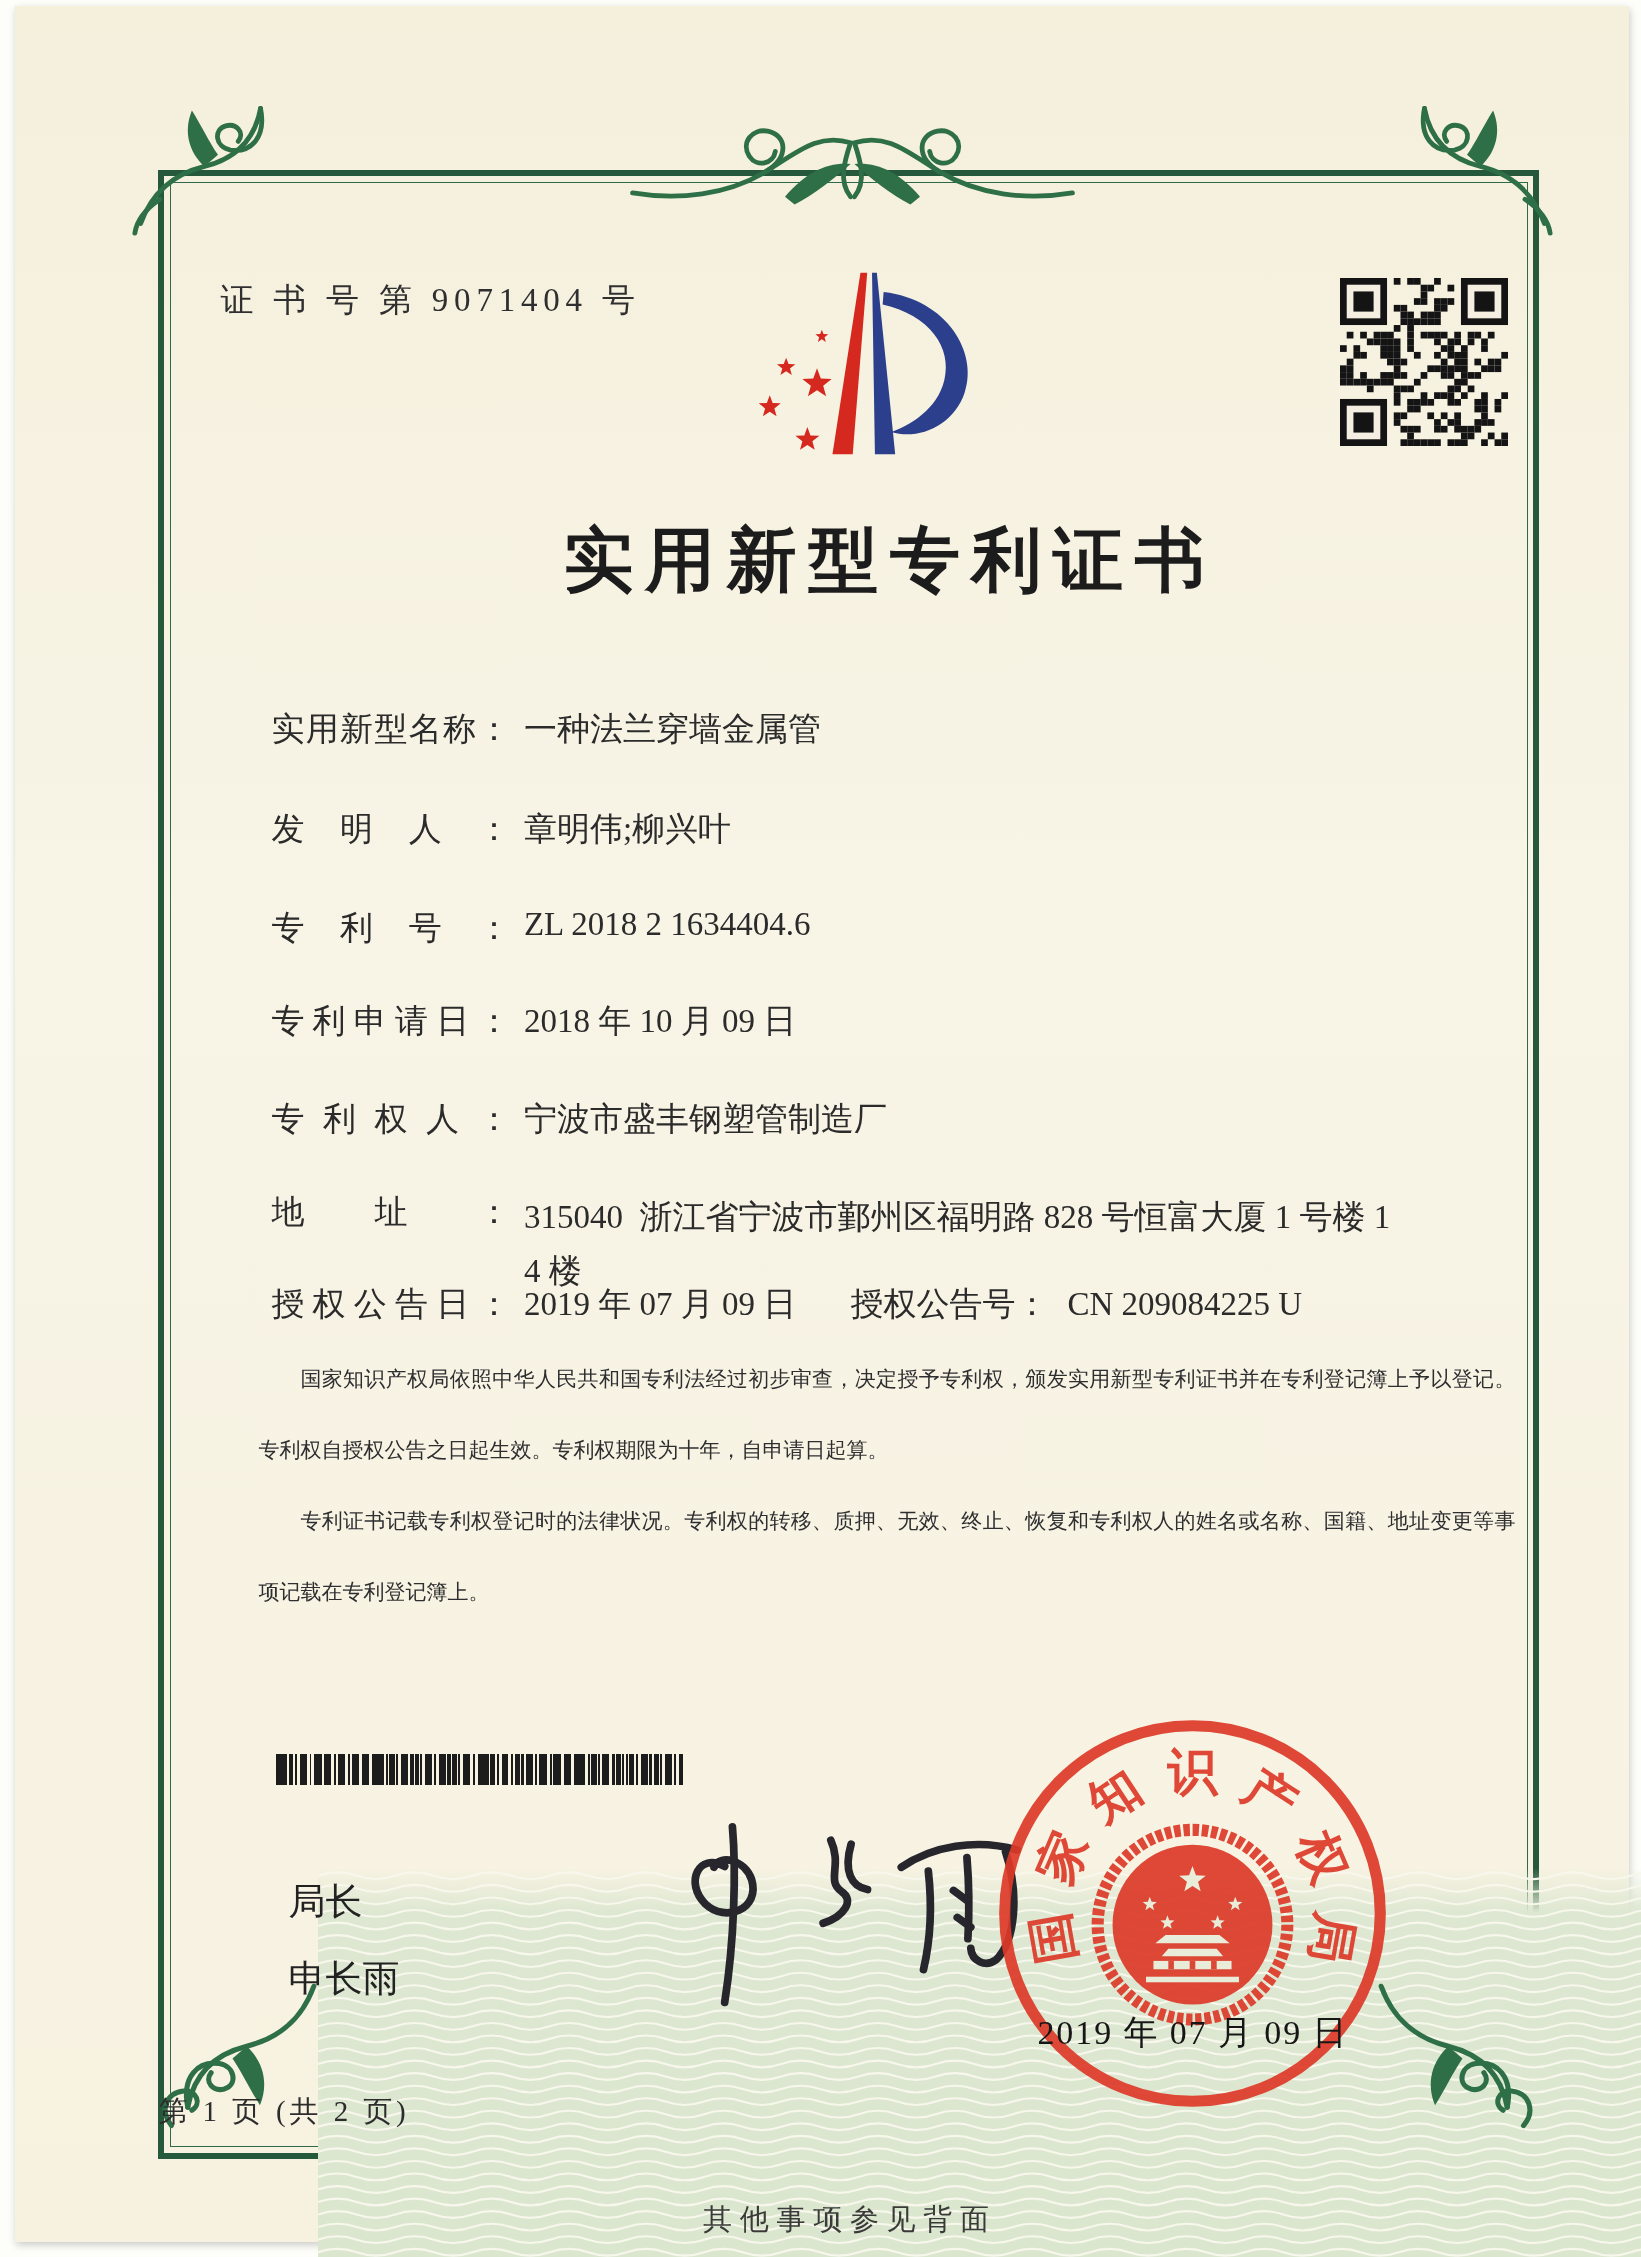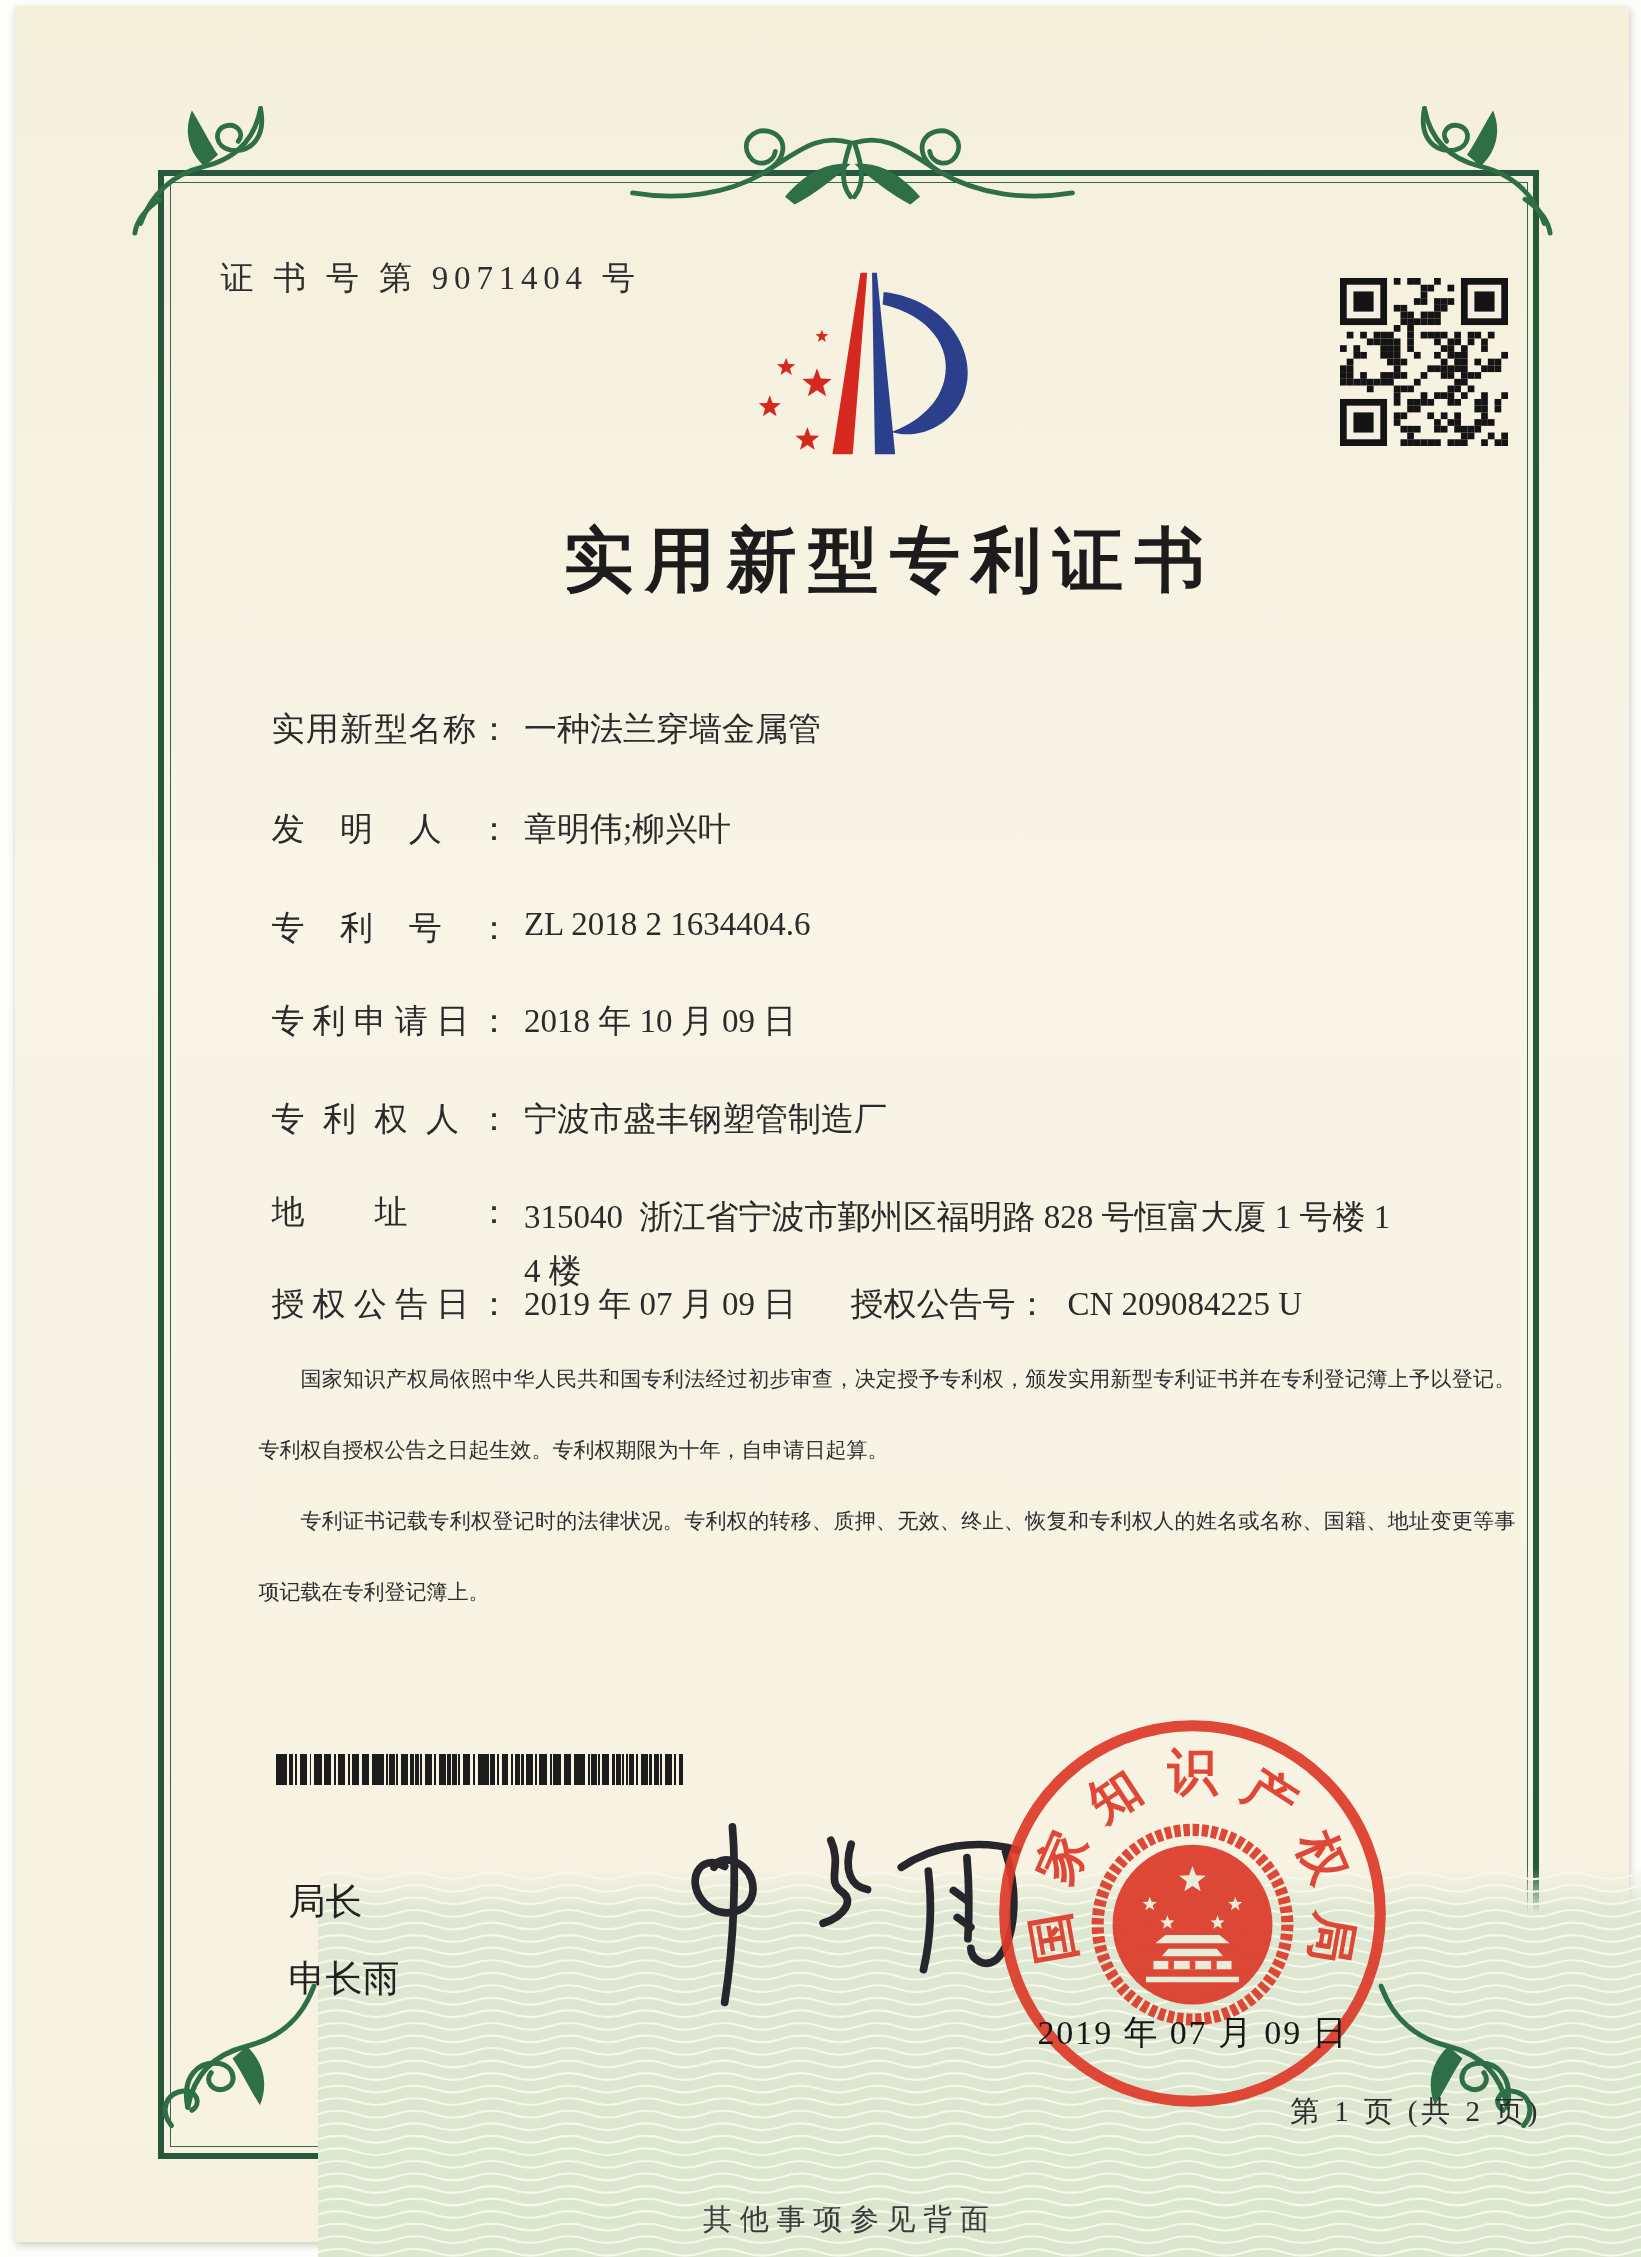--- a/index.html
+++ b/index.html
@@ -10,21 +10,21 @@
          box-shadow:1px 2.9px 7.7px rgba(0,0,0,.2);}
   
   #frame-outer{position:absolute;left:143px;top:164px;width:1369px;height:1977px;
          border:6.8px solid #26583c;}
   #frame-inner{position:absolute;left:5.8px;top:5.8px;right:5.8px;bottom:5.8px;border:1.9px solid #2e6a49;}
   
   #band{position:absolute;left:154px;top:1692px;width:1361px;height:446px;
         background:linear-gradient(180deg,rgba(222,231,210,0) 0%,#dde7d1 10%,#dbe6cf 88%,#e3ebd8 100%);}
   #band svg{position:absolute;left:0;top:0;}
   
-  #certno{position:absolute;left:205px;top:250px;font-size:33px;letter-spacing:5.8px;color:#2f2f2f;}
+  #certno{position:absolute;left:205px;top:272px;font-size:33px;letter-spacing:5.8px;color:#2f2f2f;}
   
   #title{position:absolute;left:143px;top:508px;width:1383px;text-align:center;
          font-size:70px;font-weight:bold;letter-spacing:11.6px;color:#1c1c1c;padding-left:40px;}
   
   .frow{position:absolute;left:256px;width:1274px;font-size:33px;color:#2b2b2b;}
   .lbl{display:inline-block;width:239px;text-align:justify;text-align-last:justify;vertical-align:top;}
   .val{margin-left:13.5px;white-space:pre-wrap;}
   .valwrap{display:inline-block;width:994px;margin-left:13.5px;vertical-align:top;line-height:54px;white-space:pre-wrap;}
   .grant-right{position:absolute;left:579px;top:0;}
   .grant-right .val{margin-left:19px;}
@@ -42,21 +42,21 @@
   #signer-title{position:absolute;left:273px;top:1871px;font-size:37px;color:#222;
                 font-family:"Liberation Sans","DejaVu Sans",sans-serif;}
   #signer-name{position:absolute;left:273px;top:1948px;font-size:37px;color:#222;
                 font-family:"Liberation Sans","DejaVu Sans",sans-serif;}
   #signature{position:absolute;left:618px;top:1807px;}
   
   #seal{position:absolute;left:973px;top:1703px;}
   #seal-date{position:absolute;left:973px;top:2004px;width:409px;text-align:center;
              font-size:34px;color:#161616;letter-spacing:1.9px;}
   
-  #pageno{position:absolute;left:143px;top:2086px;width:1383px;text-align:right;
+  #pageno{position:absolute;left:143px;top:2086px;width:1383px;text-align:left;
           font-size:29px;letter-spacing:3.9px;color:#2c2c2c;}
   #backnote{position:absolute;left:143px;top:2194px;width:1383px;text-align:center;
           font-size:29px;letter-spacing:7.7px;color:#3a3a38;}
   
   .orn{position:absolute;pointer-events:none;}
   .orn path{stroke:#2e6f48;fill:none;stroke-width:5;stroke-linecap:round;}
   .orn .leaf{fill:#2e6f48;stroke:none;}
   #qr{position:absolute;left:1325px;top:272px;}
 </style>
 </head>

